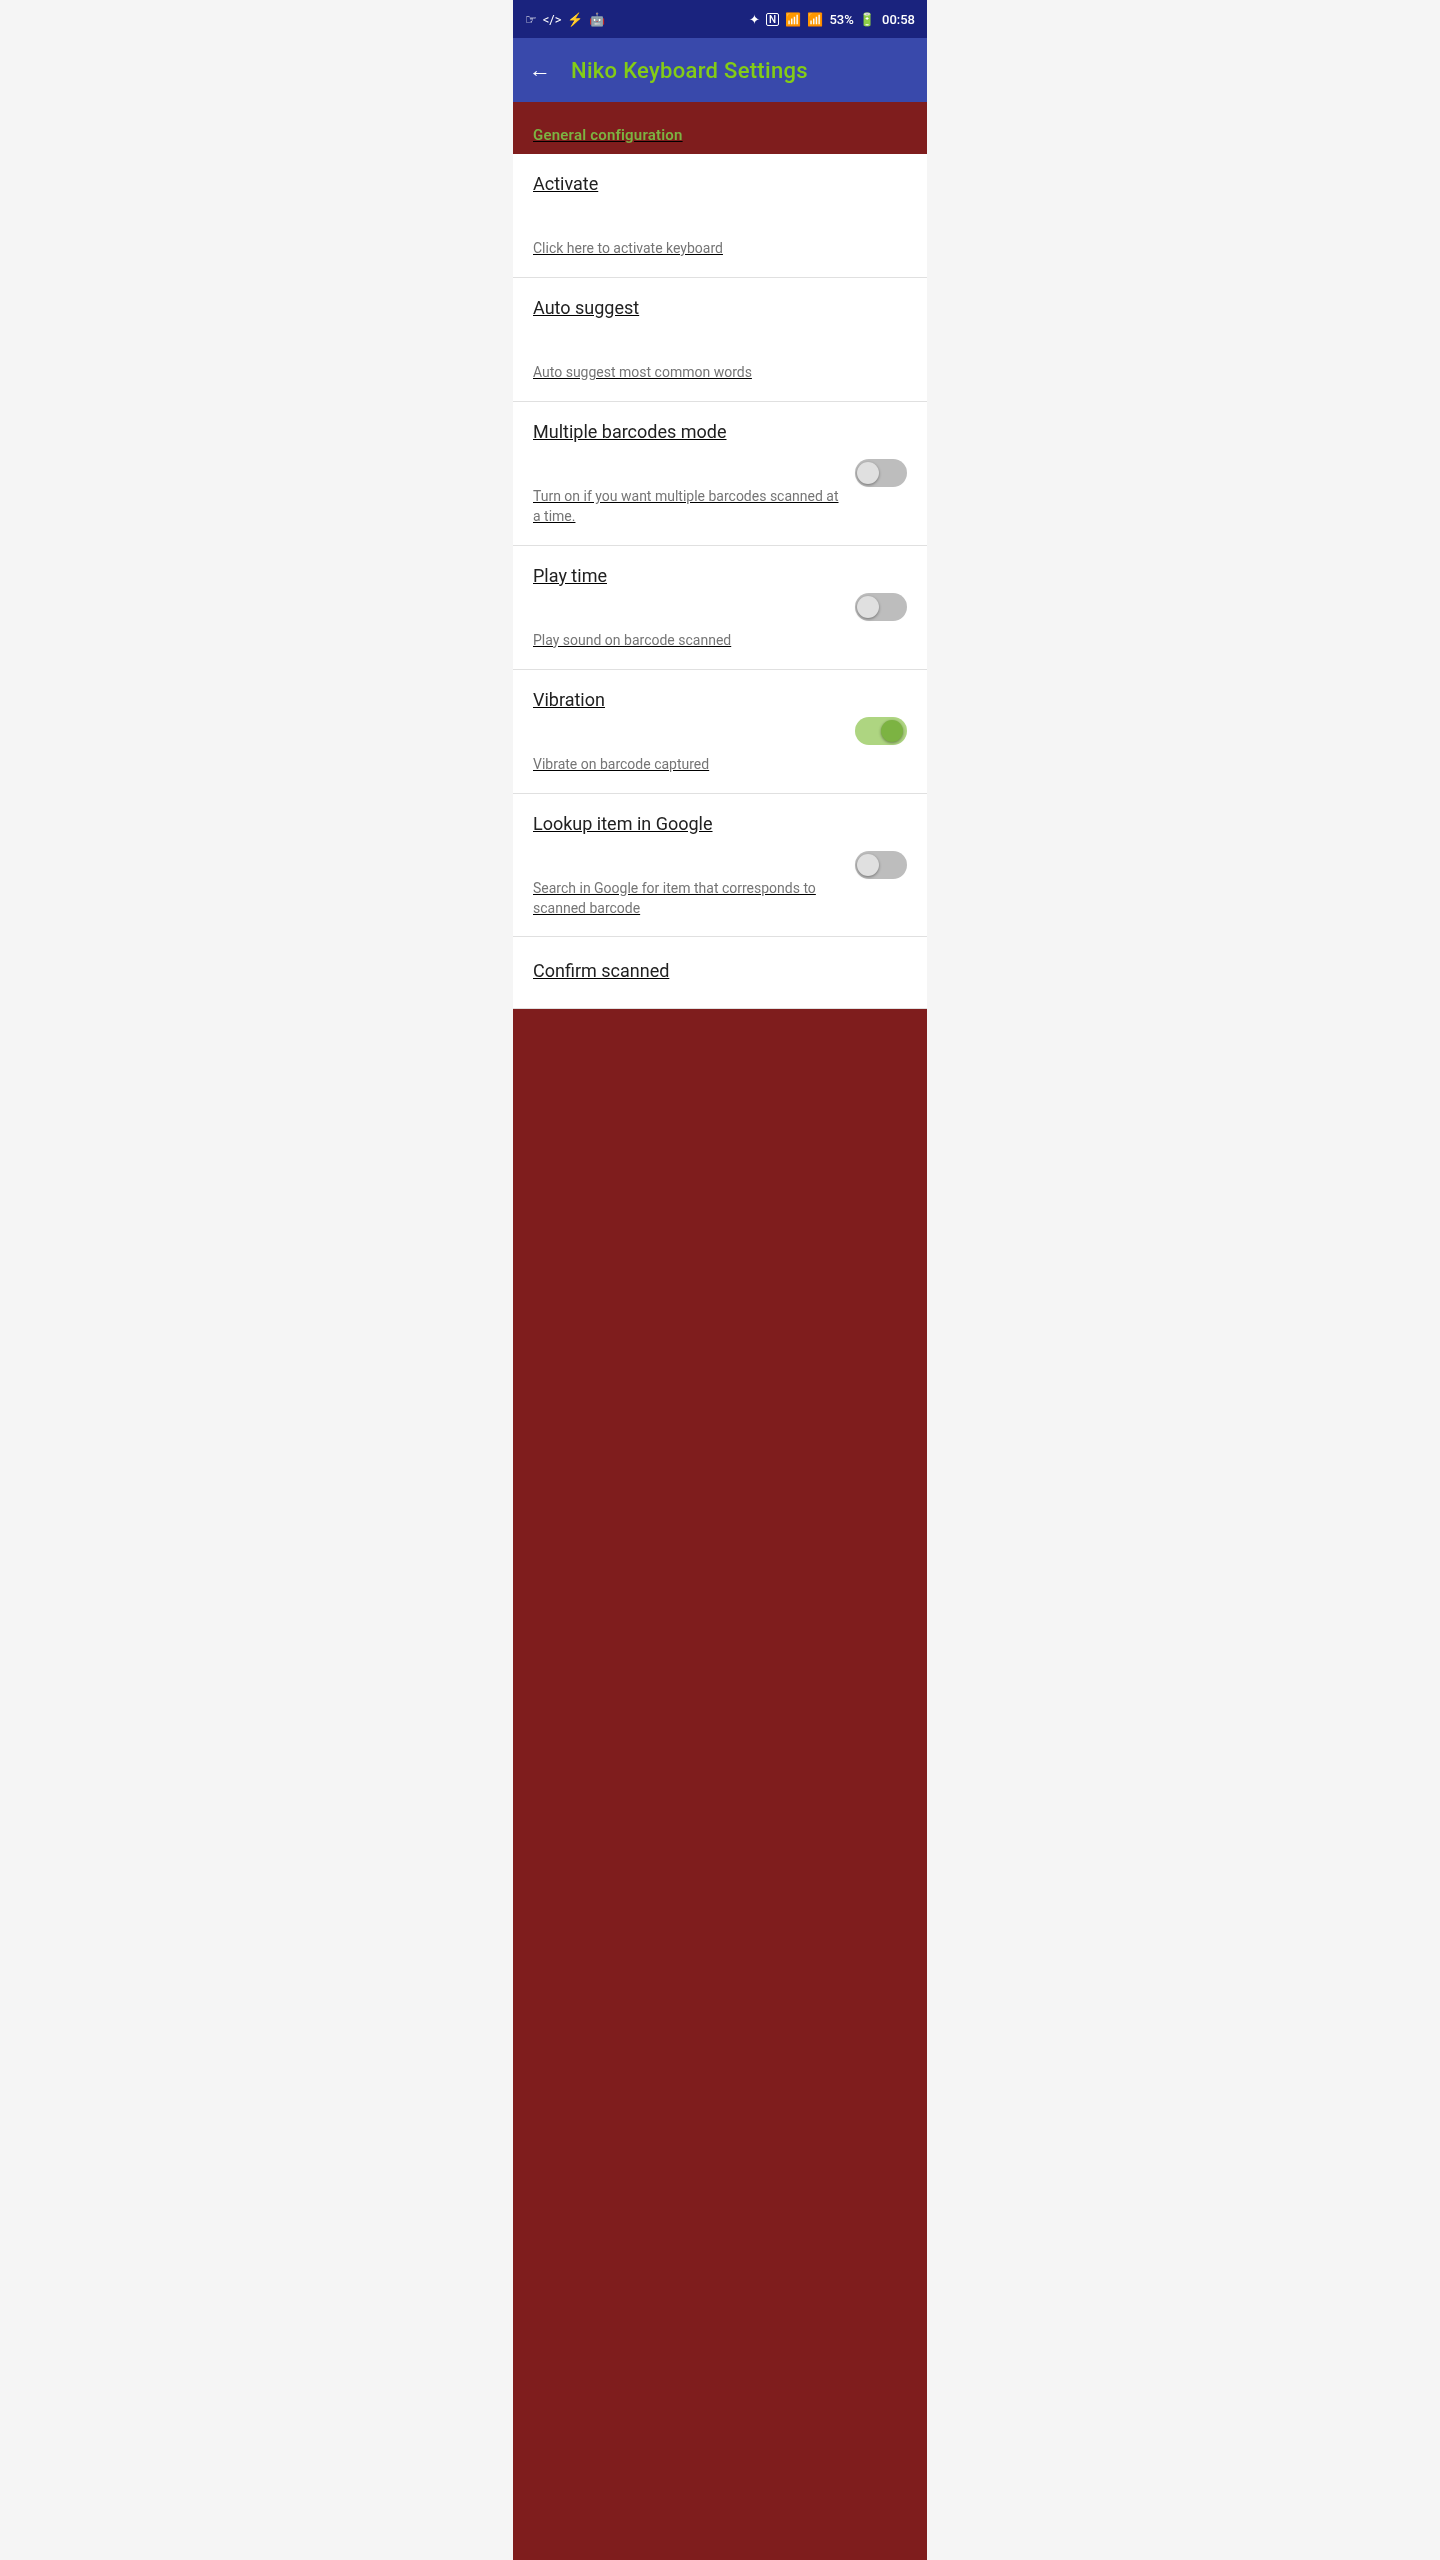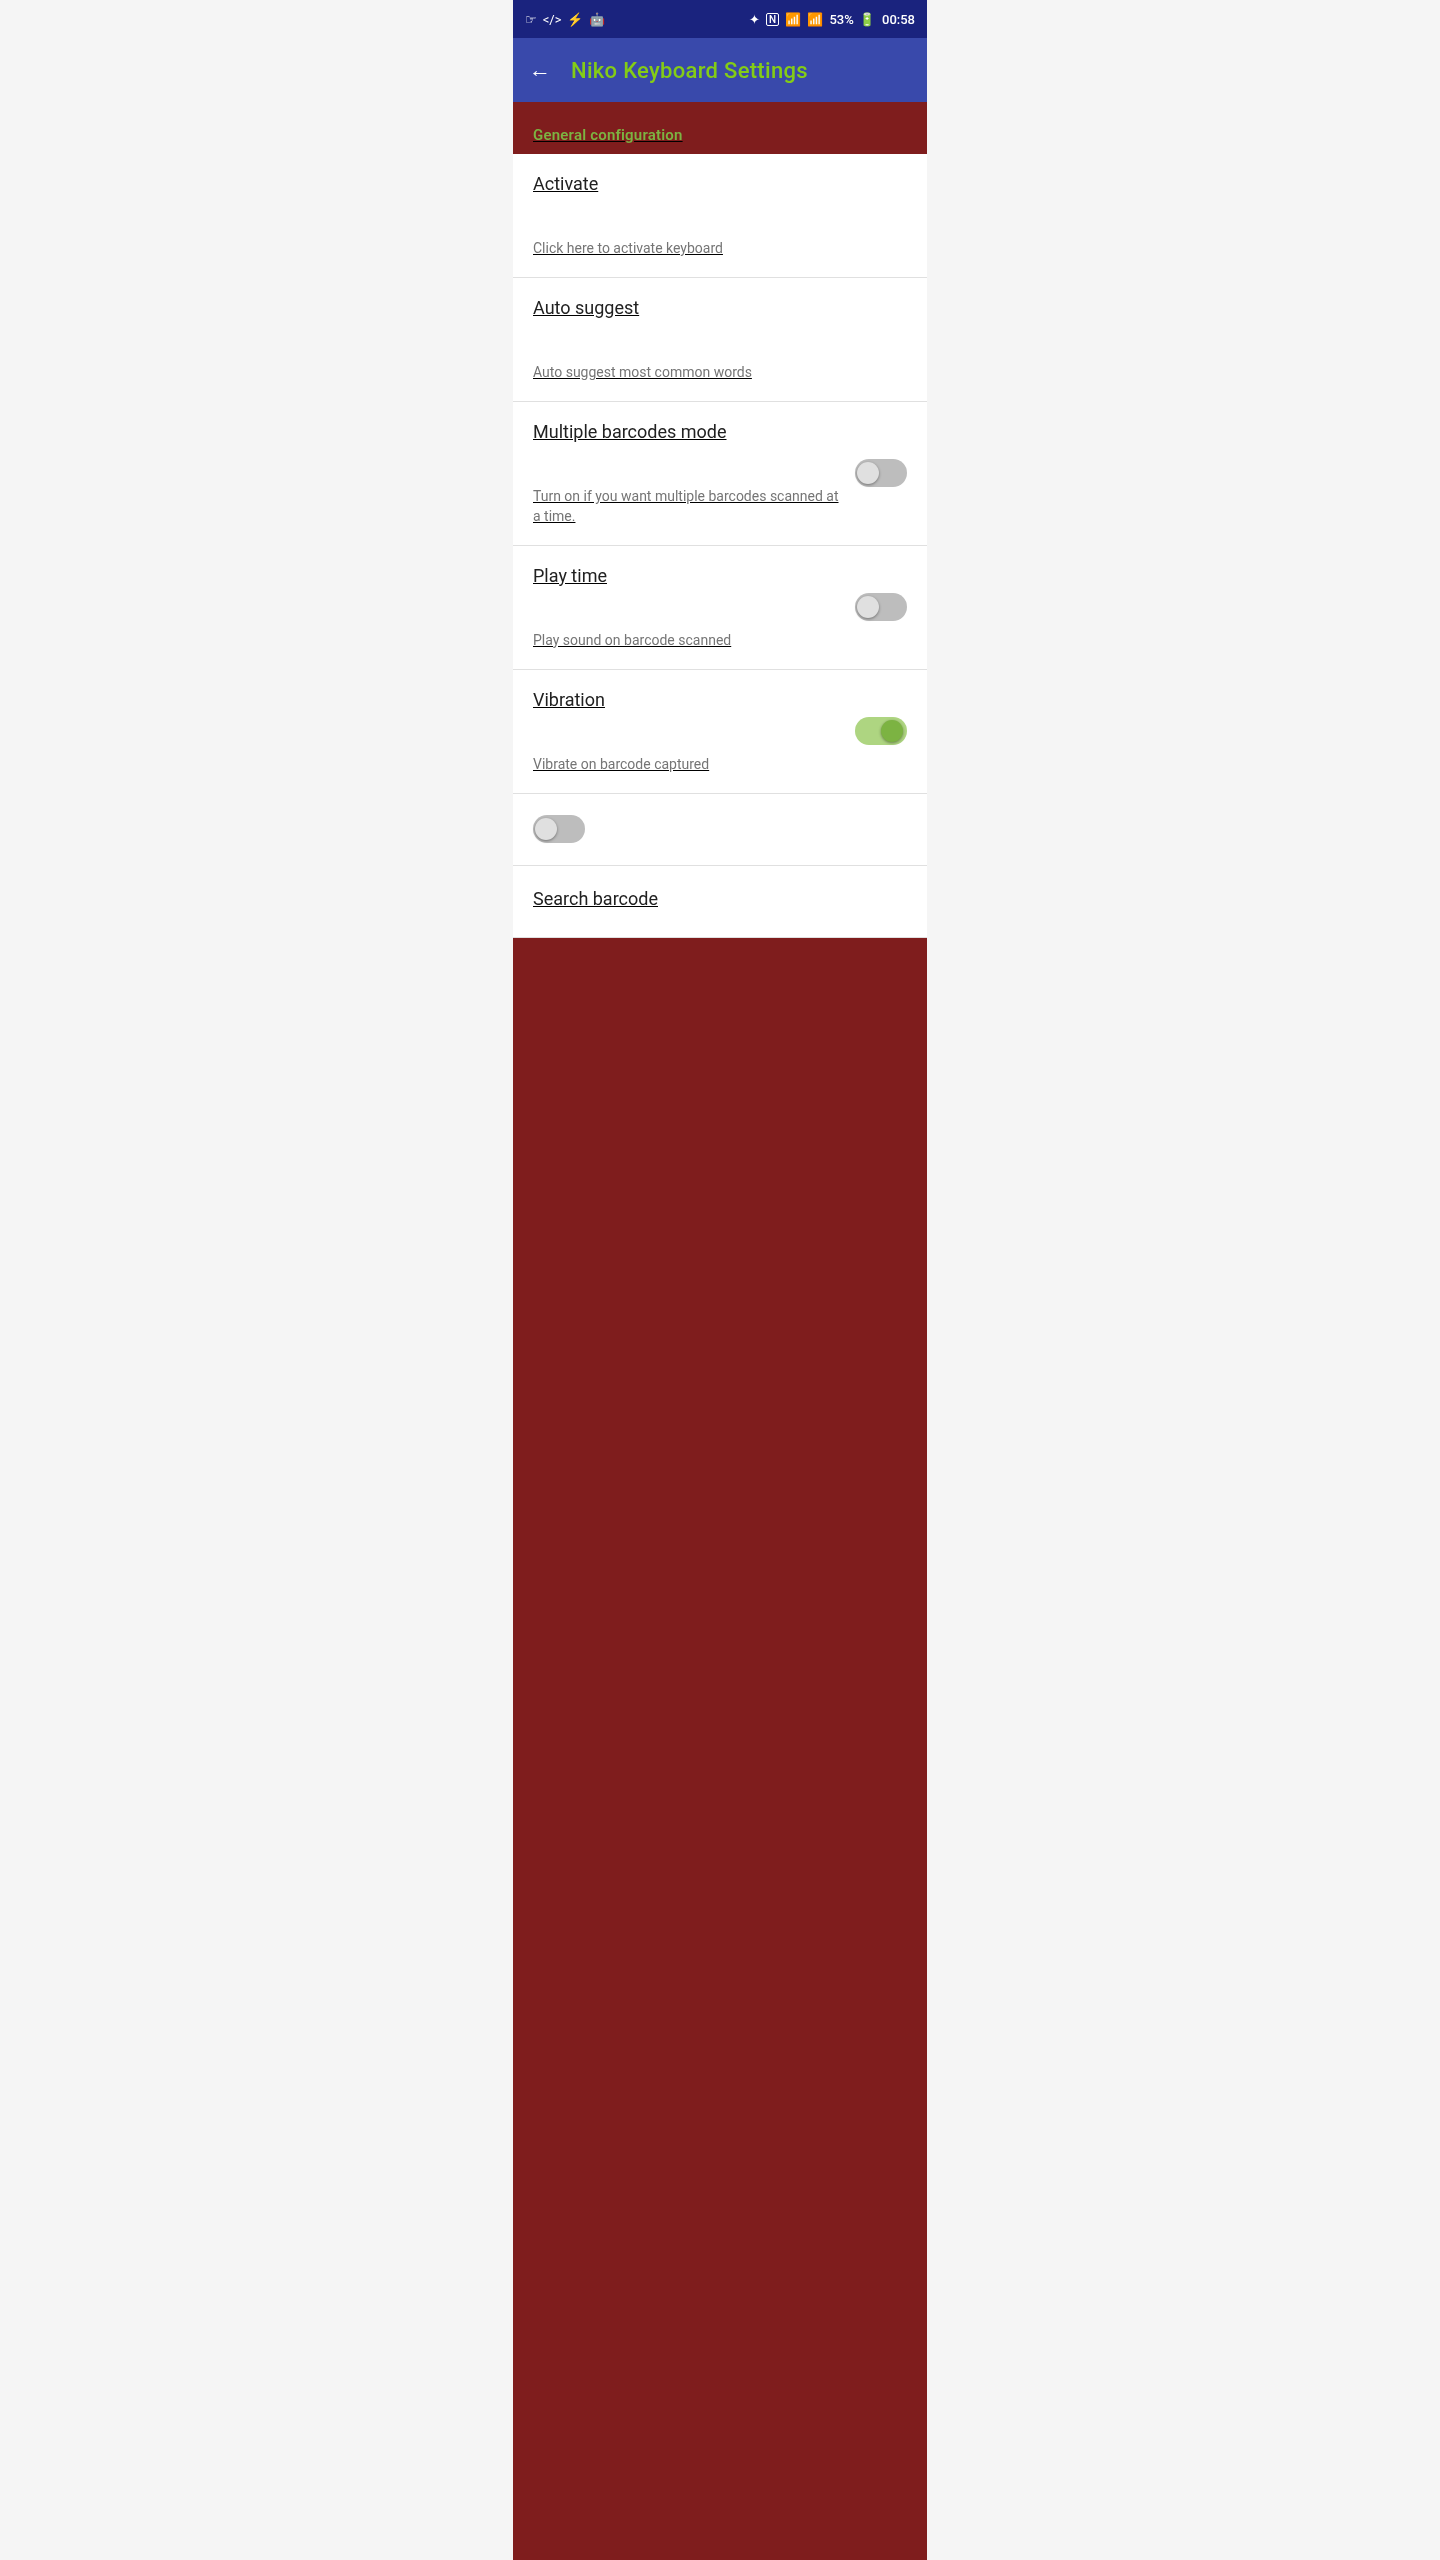--- a/index.html
+++ b/index.html
@@ -243,26 +243,30 @@
         <div class="settings-item-title">Vibration</div>
         <div class="settings-item-subtitle">Vibrate on barcode captured</div>
       </div>
       <label class="toggle">
         <input type="checkbox" checked="" style="">
         <span class="toggle-slider"></span>
       </label>
     </div>
 
     <div class="settings-item">
+      <div class="settings-item-text">
+        <div class="settings-item-title">Lookup item in Google</div>
+        <div class="settings-item-subtitle">Search in Google for item that corresponds to scanned barcode</div>
+      </div>
       <label class="toggle">
         <input type="checkbox" style="">
         <span class="toggle-slider"></span>
       </label>
     </div>
 
     <div class="settings-item no-toggle">
       <div class="settings-item-text">
-        <div class="settings-item-title">Search barcode</div>
+        <div class="settings-item-title">Confirm scanned</div>
       </div>
     </div>
 
   </div>
 </div>
 
 </body></html>

